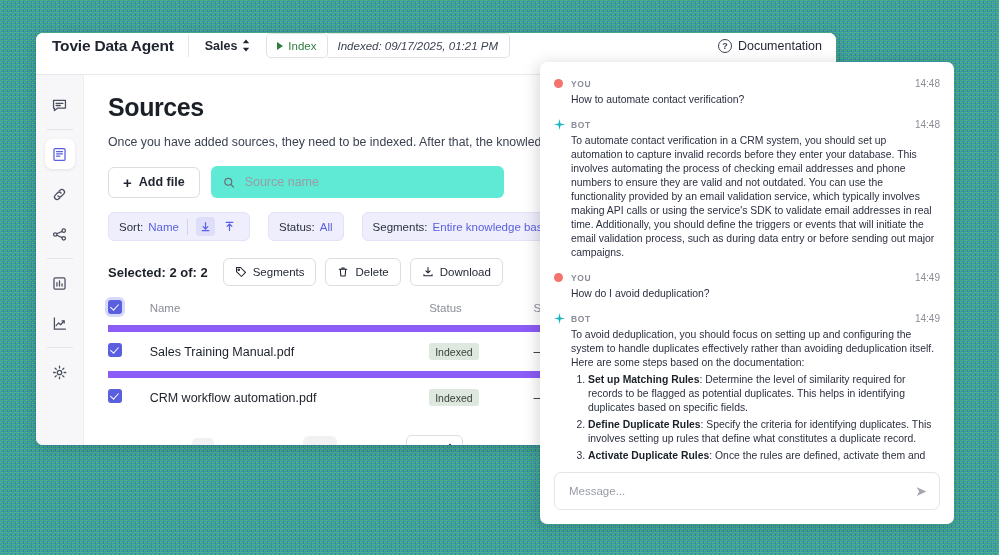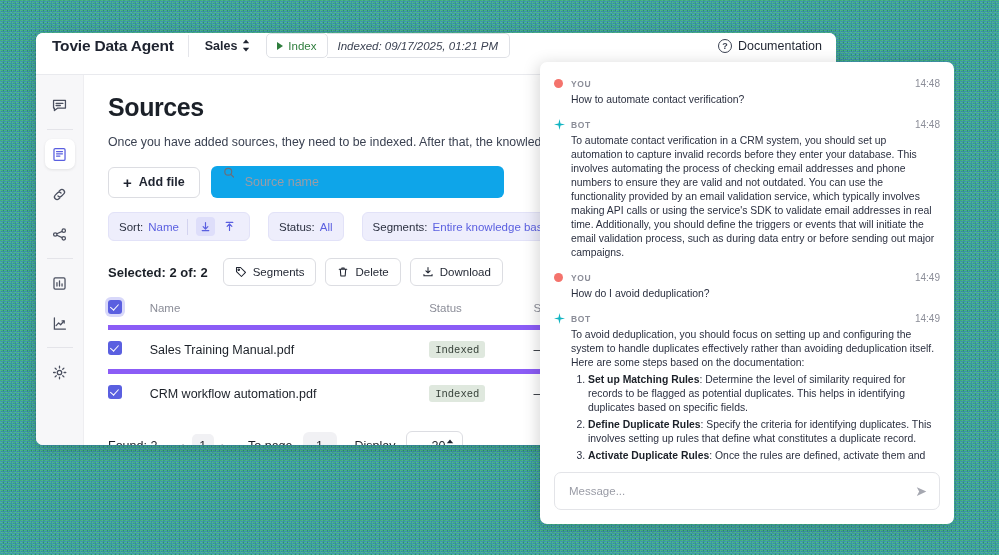--- a/index.html
+++ b/index.html
@@ -137,22 +137,22 @@
     height: 31px; padding: 0 14px;
     border: 1px solid #dcdde2; border-radius: 6px;
     background: #fff; font-size: 12.5px; font-weight: 600; color: #1f2430;
     cursor: pointer;
   }
   .add-file-btn .plus { font-size: 15px; font-weight: bold; line-height: 1; }
 
   .search-box {
     margin-left: 11px;
     flex: 1; height: 32px;
-    background: #0ea5e9; border-radius: 6px;
-    display: flex; gap: 8px;
+    background: #5eead4; border-radius: 6px;
+    display: flex; align-items: center; gap: 8px;
     padding: 0 12px;
     max-width: 293px;
   }
   .search-box input {
     border: none; background: transparent; outline: none;
     font-size: 12.5px; color: #3b4252; width: 100%;
     font-family: "Liberation Sans", sans-serif;
   }
   .search-box input::placeholder { color: #9a9ca6; }
 
@@ -194,21 +194,21 @@
   table.src-table {
     margin-top: 14px; width: 640px;
     border-collapse: collapse; table-layout: fixed;
   }
   table.src-table th {
     text-align: left; font-size: 11.5px; color: #8b8d98;
     font-weight: normal; padding: 0 0 9px 0;
   }
   table.src-table td {
     font-size: 12.5px; color: #1b2028;
-    padding: 11px 0; border-top: 5px solid #8b5cf6;
+    padding: 11px 0; border-top: 7px solid #8b5cf6;
   }
   .col-chk { width: 34px; }
   .col-name { width: 228px; }
   .col-status { width: 85px; }
   .col-seg { width: 85px; }
   .col-size { width: 90px; }
 
   .chk {
     width: 14px; height: 14px; border-radius: 3px;
     background: #5a5fe0; position: relative; display: inline-block;
@@ -220,21 +220,20 @@
     border: solid #fff; border-width: 0 1.8px 1.8px 0;
     transform: rotate(42deg);
   }
   .chk.ring { box-shadow: 0 0 0 3px #d8d8fa; }
 
   .badge-indexed {
     display: inline-block;
     background: #dfe8de; color: #37413a;
     font-size: 10.5px; border-radius: 3px;
     padding: 2.5px 6px;
-    font-family: Liberation Mono, monospace;
   }
   .dash { color: #6b6f7a; }
 
   
   .pagination { margin-top: 18px; gap: 0; font-size: 12.5px; color: #1b2028; }
   .found { margin-right: 16px; }
   .chev { color: #b9bac1; font-size: 13px; padding: 0 7px; cursor: pointer; }
   .page-cur {
     background: #f1f1f4; border-radius: 5px;
     min-width: 22px; height: 24px;

